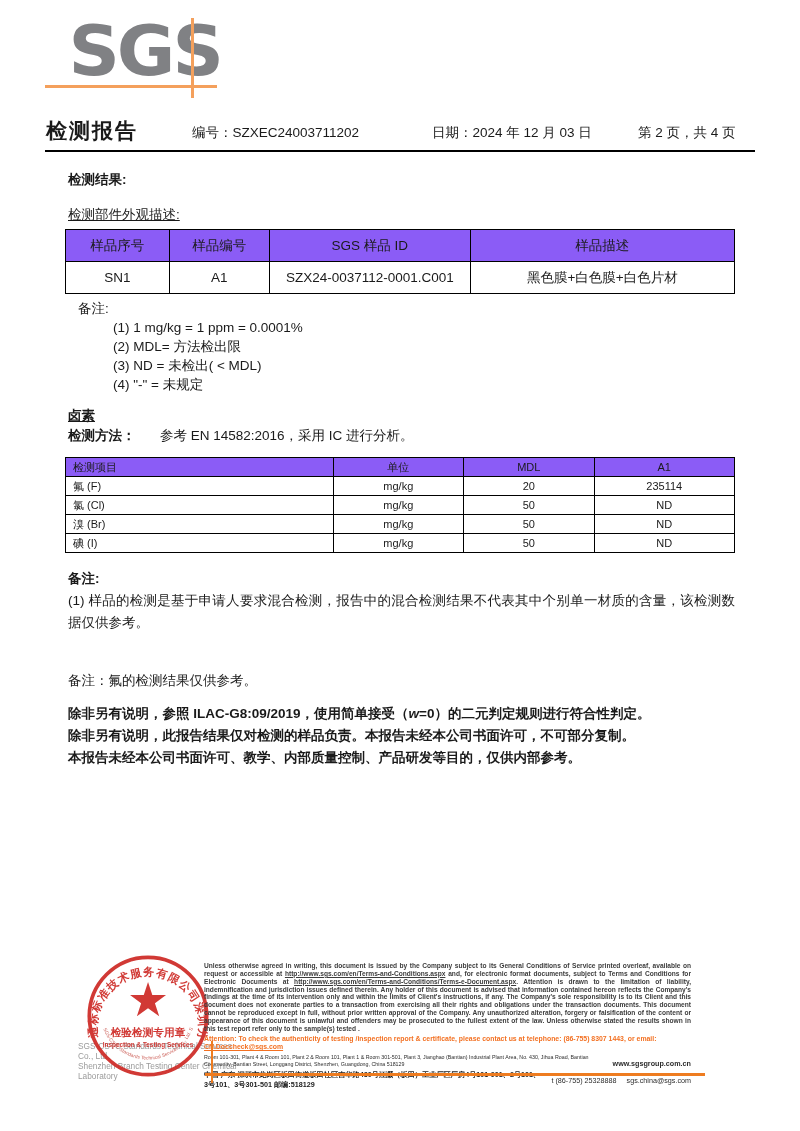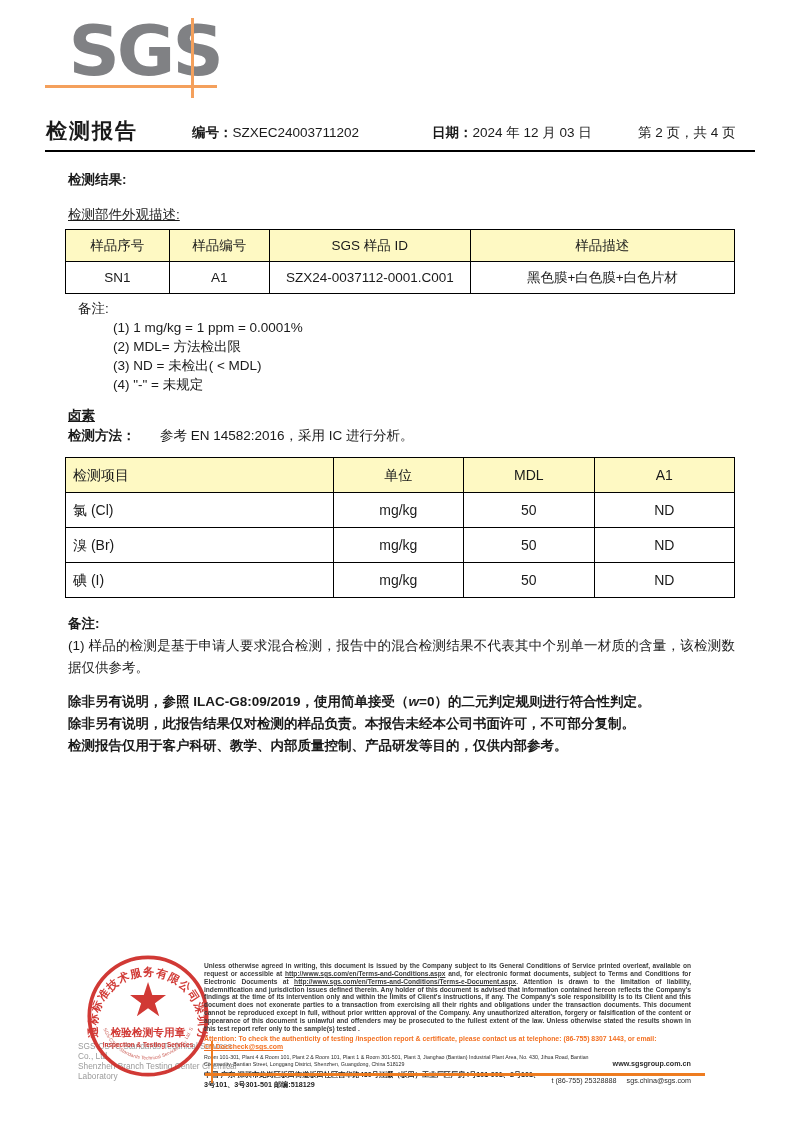--- a/index.html
+++ b/index.html
@@ -13,38 +13,38 @@
           transform:scaleX(1.02); }
   .logo-hline { position:absolute; left:45px; top:85px; width:172px; height:3px; background:#F4A05C; }
   .logo-vline { position:absolute; left:191px; top:18px; width:2.5px; height:80px; background:#F4A05C; }
 
   
   .hdr { position:absolute; top:121px; left:0; width:800px; height:30px; font-size:13.5px; }
   .hdr .title { position:absolute; left:46px; top:-4px; font-size:21px; font-weight:bold; letter-spacing:2px; }
   .hdr .no    { position:absolute; left:192px; top:3px; }
   .hdr .date  { position:absolute; left:432px; top:3px; }
   .hdr .pg    { position:absolute; left:638px; top:3px; }
-  .hdr b { font-weight:bold; }
+  .hdr b { font-weight:normal; }
   .hdr-rule { position:absolute; left:45px; top:150px; width:710px; height:2px; background:#000; }
 
   
   .content { position:absolute; left:65px; top:165px; width:670px; font-size:13.5px; line-height:18px; }
   .bold { font-weight:bold; }
   .uline { text-decoration:underline; }
   .sec-results { margin-top:6px; margin-left:3px; }
   .sec-appearance { margin-top:17px; margin-left:3px; }
 
   table { border-collapse:collapse; width:100%; table-layout:fixed; }
   table, th, td { border:1px solid #000; }
   table { border-width:1.5px; }
-  th { background:#fef9c3; font-weight:normal; }
+  th { background:#8b5cf6; font-weight:normal; }
   .t1 { margin-top:5px; }
   .t1 th, .t1 td { height:32px; text-align:center; font-size:13.5px; }
   .t2 { margin-top:12px; }
-  .t2 th, .t2 td { height:18px; text-align:center; font-size:14px; padding:8px 4px; }
+  .t2 th, .t2 td { height:18px; text-align:center; font-size:11px; padding:0 4px; }
   .t2 th:first-child, .t2 td:first-child { text-align:left; padding-left:7px; }
 
   .notes1-label { margin-top:6px; margin-left:13px; }
   .notes1-item { margin-left:48px; line-height:19px; }
   .halogen-h { margin-top:13px; margin-left:3px; }
   .method { margin-top:2px; margin-left:3px; }
   .method .lbl { display:inline-block; width:92px; font-weight:bold; }
 
   .remarks-h { margin-top:17px; margin-left:3px; font-weight:bold; }
   .remark-p { margin-top:2px; margin-left:3px; line-height:21.5px; text-align:justify; }
@@ -143,20 +143,26 @@
           <col style="width:21%">
         </colgroup>
       <tbody>
           <tr>
         <th>检测项目</th>
         <th>单位</th>
         <th>MDL</th>
         <th>A1</th>
       </tr>
       <tr>
+        <td>氟 (F)</td>
+        <td>mg/kg</td>
+        <td>20</td>
+        <td>235114</td>
+      </tr>
+      <tr>
         <td>氯 (Cl)</td>
         <td>mg/kg</td>
         <td>50</td>
         <td>ND</td>
       </tr>
       <tr>
         <td>溴 (Br)</td>
         <td>mg/kg</td>
         <td>50</td>
         <td>ND</td>
@@ -165,25 +171,26 @@
         <td>碘 (I)</td>
         <td>mg/kg</td>
         <td>50</td>
         <td>ND</td>
       </tr>
     </tbody>
       </table>
 
     <div class="remarks-h">备注:</div>
     <div class="remark-p">(1) 样品的检测是基于申请人要求混合检测，报告中的混合检测结果不代表其中个别单一材质的含量，该检测数据仅供参考。</div>
+    <div class="fluorine">备注：氟的检测结果仅供参考。</div>
 
     <div class="statements">
       <div><span>除非另有说明，参照 ILAC-G8:09/2019，使用简单接受（</span><i>w</i><span>=0）的二元判定规则进行符合性判定。</span></div>
       <div>除非另有说明，此报告结果仅对检测的样品负责。本报告未经本公司书面许可，不可部分复制。</div>
-      <div>检测报告仅用于客户科研、教学、内部质量控制、产品研发等目的，仅供内部参考。</div>
+      <div>本报告未经本公司书面许可、教学、内部质量控制、产品研发等目的，仅供内部参考。</div>
     </div>
   </div>
 
   <div class="stamp-company">
     <div>SGS-CSTC Standards Technical Services Co., Ltd.</div>
     <div>Shenzhen Branch Testing Center Chemical Laboratory</div>
   </div>
 
   <svg class="stamp" viewBox="0 0 120 120">
     <defs>

